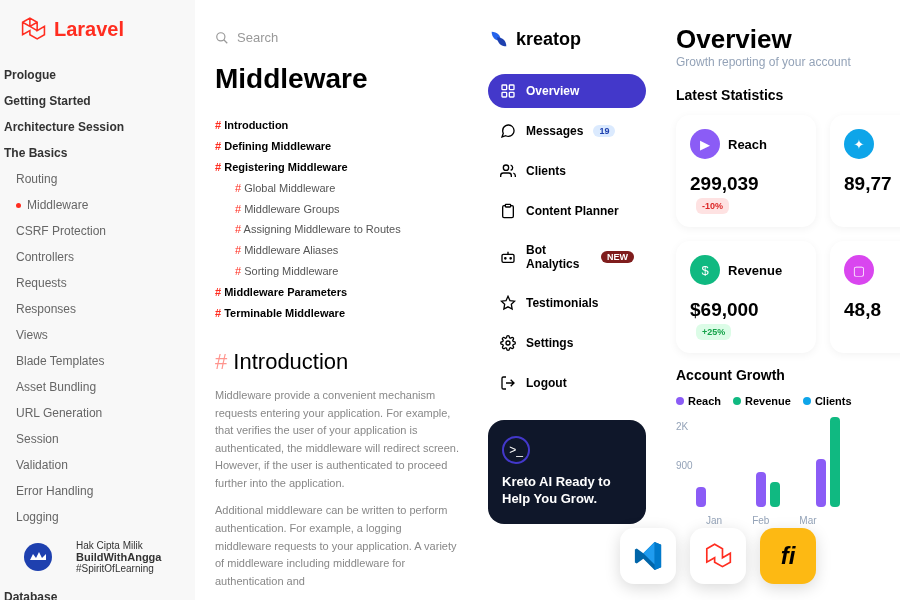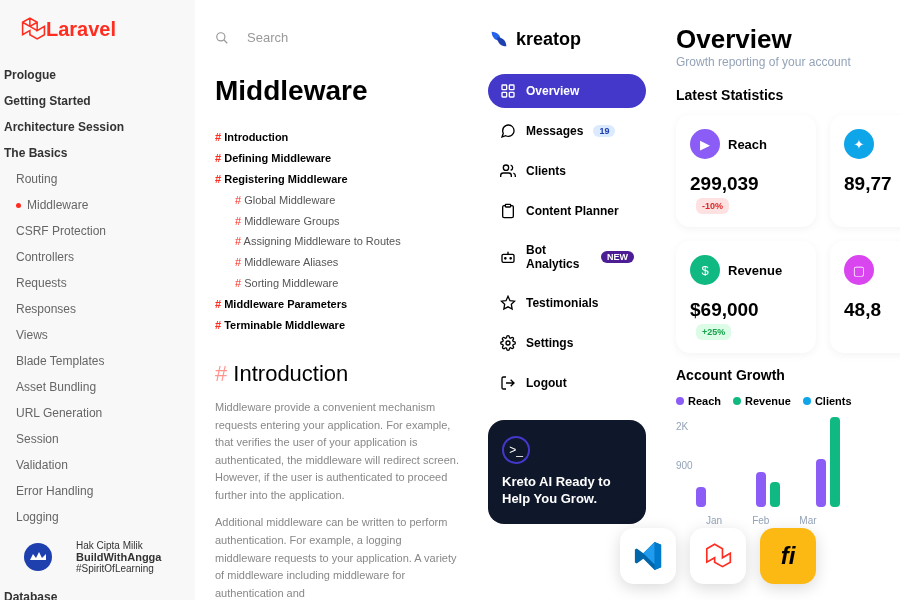--- a/index.html
+++ b/index.html
@@ -1,44 +1,44 @@
 <!DOCTYPE html>
 <html><head>
 <meta charset="utf-8">
 <style>
 * { box-sizing: border-box; margin: 0; padding: 0; }
 body { font-family: -apple-system, BlinkMacSystemFont, 'Segoe UI', sans-serif; width: 900px; height: 600px; overflow: hidden; background: #fff; display: flex; }
 .laravel-panel { width: 195px; background: #f8f8f8; padding: 16px 0 0 0; display: flex; flex-direction: column; }
-.laravel-logo { display: flex; align-items: center; gap: 0; padding: 0 20px 20px; }
+.laravel-logo { display: flex; align-items: center; gap: 8px; padding: 0 20px 20px; }
 .laravel-logo-text { color: #ff2d20; font-weight: 700; font-size: 20px; }
 .nav-list { padding: 0 0 0 4px; font-size: 12px; color: #333; overflow-y: auto; flex: 1; }
 .nav-item { padding: 6px 0; cursor: pointer; font-weight: 600; }
 .nav-sub { padding: 6px 0 6px 12px; color: #666; font-weight: 400; display: flex; align-items: center; gap: 6px; }
 .nav-sub.active::before { content: ''; width: 5px; height: 5px; background: #ff2d20; border-radius: 50%; display: inline-block; }
 .bwa { display: flex; gap: 24px; align-items: center; padding: 10px 20px; font-size: 10px; }
 .bwa-icon { width: 28px; height: 28px; border-radius: 50%; background: #1e40af; display: flex; align-items: center; justify-content: center; color: #fff; font-weight: 700; }
 .bwa-text strong { display: block; font-size: 11px; }
 
 .doc-panel { width: 275px; padding: 30px 10px 0 20px; overflow: hidden; }
-.search-row { display: flex; align-items: center; gap: 18px; color: #999; font-size: 13px; margin-bottom: 30px; }
+.search-row { display: flex; align-items: center; gap: 8px; color: #999; font-size: 13px; margin-bottom: 18px; }
 .doc-title { font-size: 28px; font-weight: 800; margin-bottom: 20px; }
 .toc { font-size: 11px; line-height: 1.9; }
 .toc-item { font-weight: 600; }
 .toc-item::before, .toc-sub::before { content: '# '; color: #ff2d20; }
 .toc-sub { padding-left: 20px; font-weight: 400; color: #555; }
 .intro-h { font-size: 22px; margin: 25px 0 12px; font-weight: 400; }
 .intro-h::before { content: '# '; color: #ff2d20; opacity: .5; }
 .intro-p { font-size: 11px; color: #888; line-height: 1.6; margin-bottom: 10px; }
 
 .kreatop-panel { width: 188px; padding: 28px 12px 0 18px; position: relative; }
 .kreatop-logo { display: flex; align-items: center; gap: 6px; font-weight: 800; font-size: 18px; margin-bottom: 24px; }
 .k-nav-item { display: flex; align-items: center; gap: 10px; padding: 9px 12px; border-radius: 20px; font-size: 12px; font-weight: 700; margin-bottom: 6px; cursor: pointer; }
 .k-nav-item.active { background: #4338ca; color: #fff; }
 .k-badge { background: #dbeafe; color: #1e40af; border-radius: 10px; padding: 1px 6px; font-size: 9px; font-weight: 700; }
-.k-badge.new { background: #4c1d95; color: #fff; }
+.k-badge.new { background: #7f1d1d; color: #fff; }
 .promo { background: #0f172a; border-radius: 16px; padding: 16px 14px; color: #fff; margin-top: 20px; }
 .promo-icon { width: 28px; height: 28px; border-radius: 50%; border: 2px solid #4338ca; display: flex; align-items: center; justify-content: center; font-size: 12px; margin-bottom: 10px; }
 .promo-text { font-weight: 800; font-size: 13px; line-height: 1.3; }
 
 .dash-panel { flex: 1; padding: 24px 0 0 18px; overflow: hidden; }
 .dash-title { font-size: 26px; font-weight: 900; }
 .dash-sub { color: #94a3b8; font-size: 12px; margin-bottom: 18px; }
 .sec-title { font-weight: 800; font-size: 14px; margin-bottom: 12px; }
 .stat-row { display: flex; gap: 14px; margin-bottom: 14px; }
 .stat-card { background: #fff; border-radius: 14px; box-shadow: 0 2px 8px rgba(0,0,0,.05); padding: 14px; min-width: 140px; }

